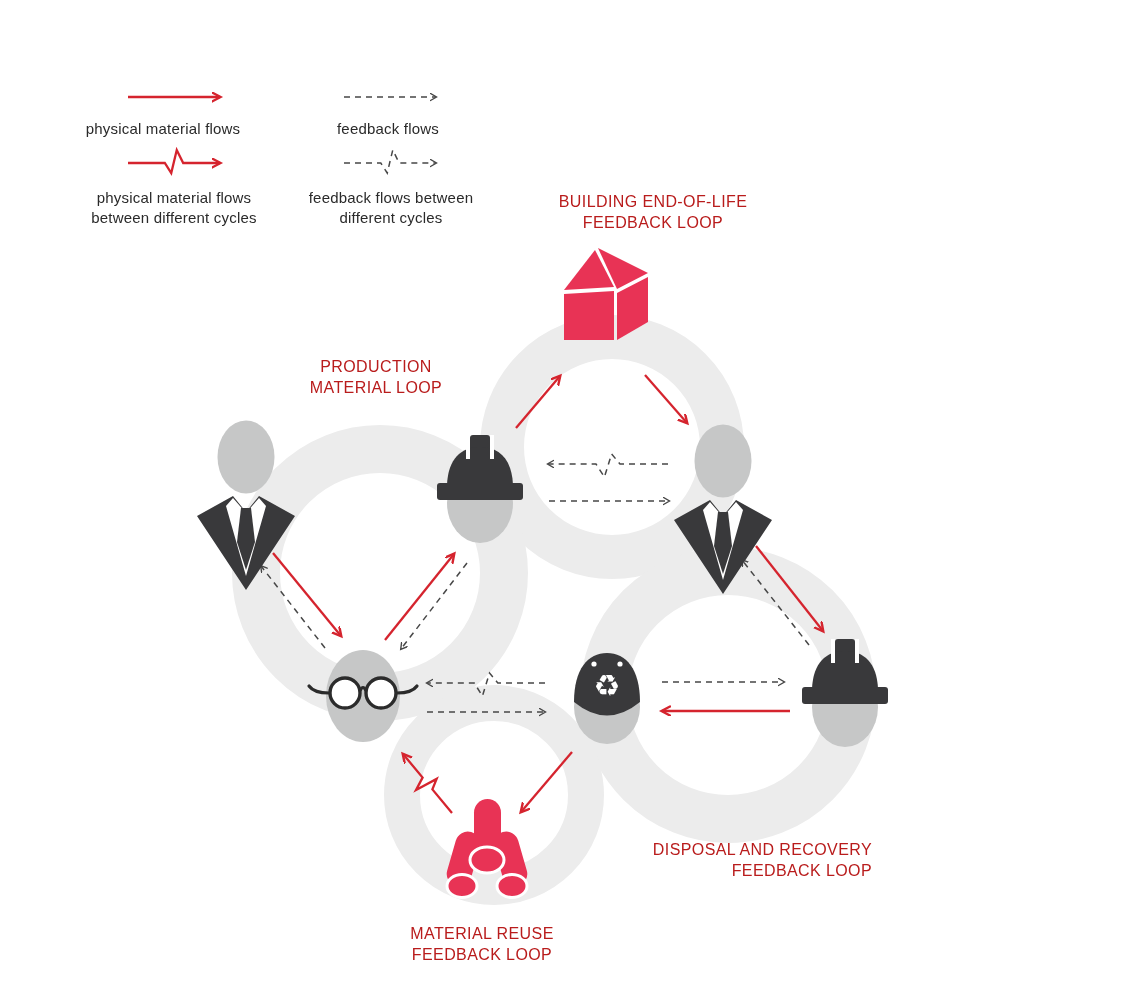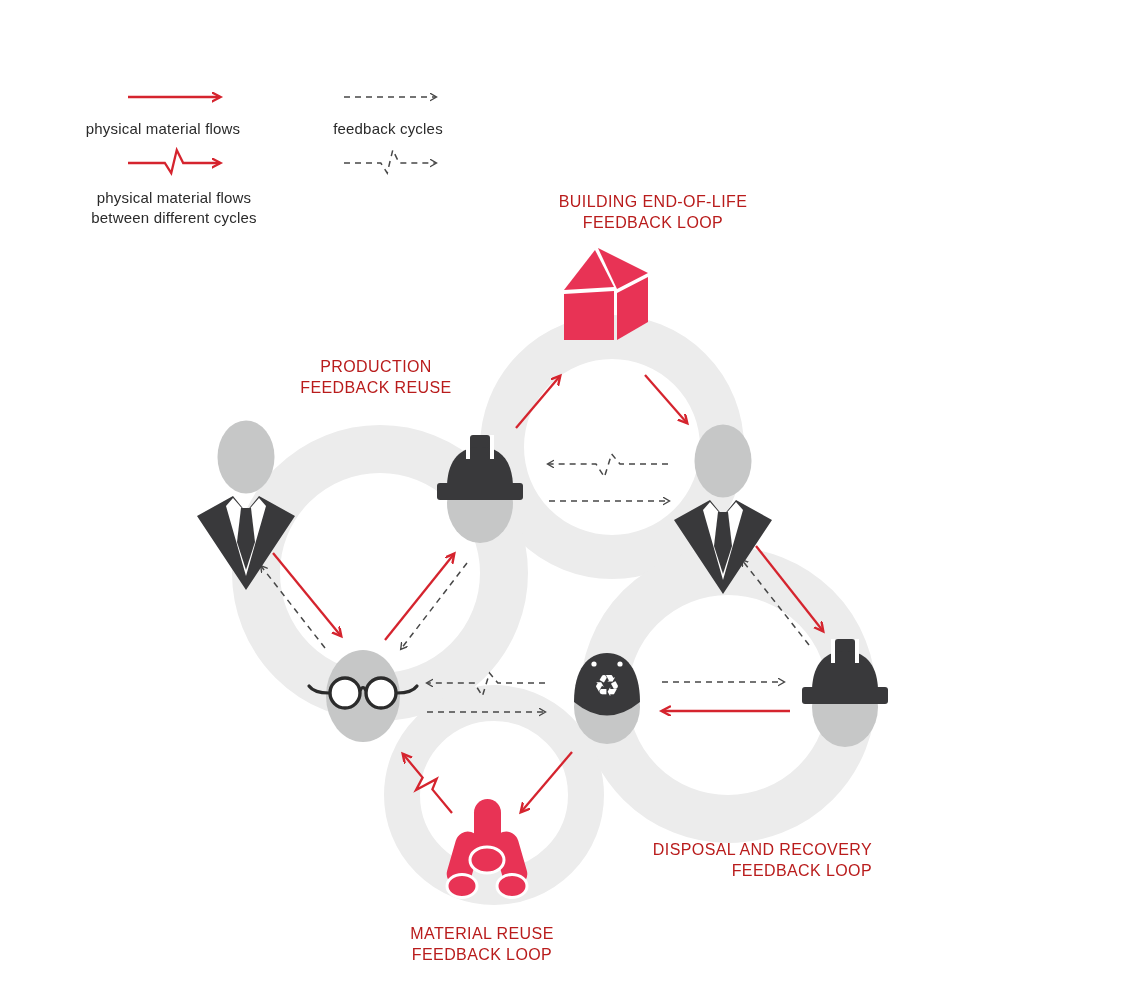--- a/index.html
+++ b/index.html
@@ -66,28 +66,30 @@
       <polyline points="427,712 545,712" fill="none" stroke="#474747" stroke-width="1.5" stroke-dasharray="6 5" marker-end="url(#ah-dark)"></polyline>
       <polyline points="662,682 784,682" fill="none" stroke="#474747" stroke-width="1.5" stroke-dasharray="6 5" marker-end="url(#ah-dark)"></polyline>
       <polyline points="790,711 662,711" fill="none" stroke="#D5242E" stroke-width="2.3" marker-end="url(#ah-red)"></polyline>
       <polyline points="756,546 823,631" fill="none" stroke="#D5242E" stroke-width="2.3" marker-end="url(#ah-red)"></polyline>
       <polyline points="809,645 742,560" fill="none" stroke="#474747" stroke-width="1.5" stroke-dasharray="6 5" marker-end="url(#ah-dark)"></polyline>
       <polyline points="572,752 521,812" fill="none" stroke="#D5242E" stroke-width="2.3" marker-end="url(#ah-red)"></polyline>
       <polyline points="452,813 432.4,789.4 436.6628896282899,778.8809899697253 416.0292434832231,790.035713039357 422.6,777.6 403,754" fill="none" stroke="#D5242E" stroke-width="2.3" marker-end="url(#ah-red)"></polyline>
     </svg>
 
   <div class="legend-label" id="legend-label-1">physical material flows</div>
-  <div class="legend-label" id="legend-label-2">feedback cycles</div>
+  <div class="legend-label" id="legend-label-2">feedback flows</div>
   <div class="legend-label" id="legend-label-3">physical material flows
 between different cycles</div>
+  <div class="legend-label" id="legend-label-4">feedback flows between
+different cycles</div>
 
   <div class="loop-label" id="label-building">BUILDING END-OF-LIFE
 FEEDBACK LOOP</div>
   <div class="loop-label" id="label-production">PRODUCTION
-FEEDBACK REUSE</div>
+MATERIAL LOOP</div>
   <div class="loop-label" id="label-disposal">DISPOSAL AND RECOVERY
 FEEDBACK LOOP</div>
   <div class="loop-label" id="label-material">MATERIAL REUSE
 FEEDBACK LOOP</div>
 
   <svg class="icon" style="left:560px;top:246px;width:92px;height:96px" viewBox="0 0 92 96">
     <path d="M4,44 L35,4 L54,41 Z" fill="#E83355"></path>
     <path d="M38,2 L88,27 L57,43 Z" fill="#E83355"></path>
     <path d="M4,48 L54,45 L54,94 L4,94 Z" fill="#E83355"></path>
     <path d="M57,47 L88,31 L88,76 L57,94 Z" fill="#E83355"></path>

